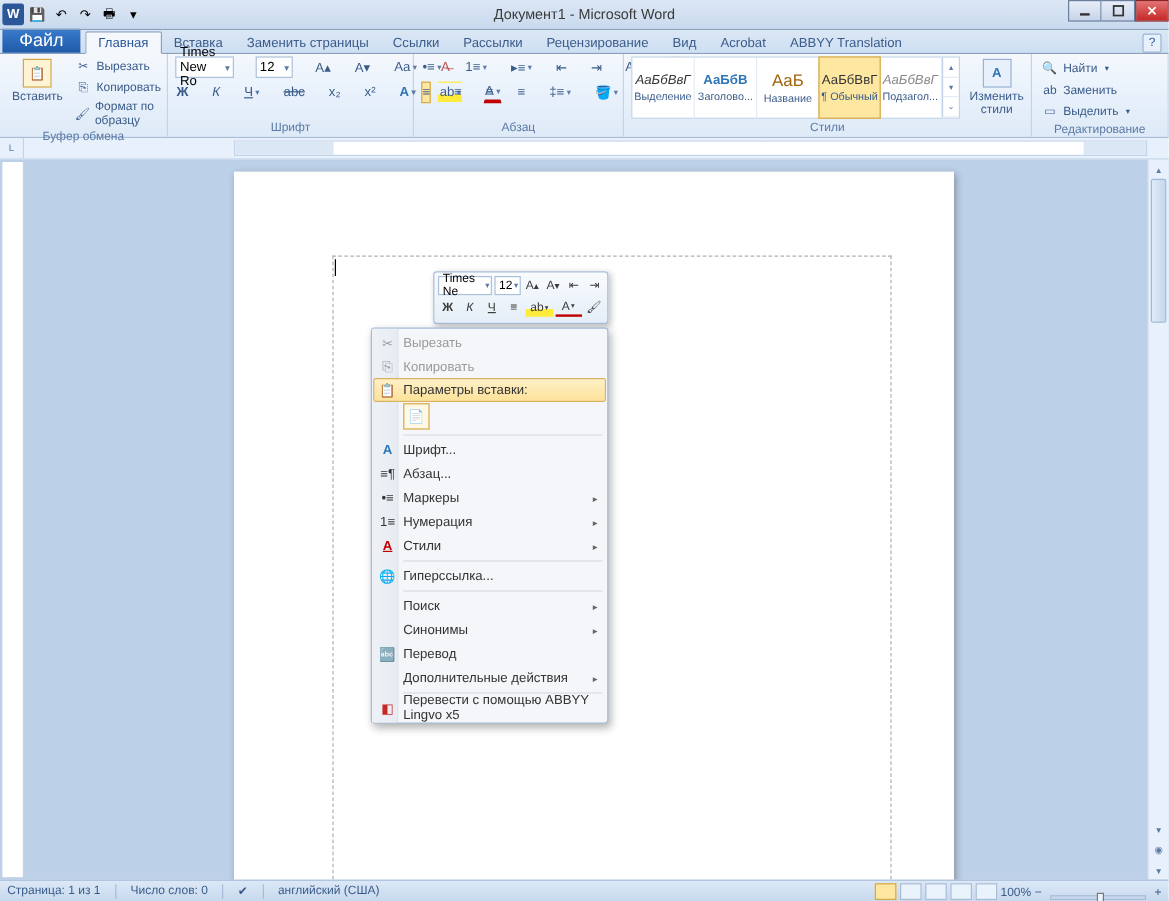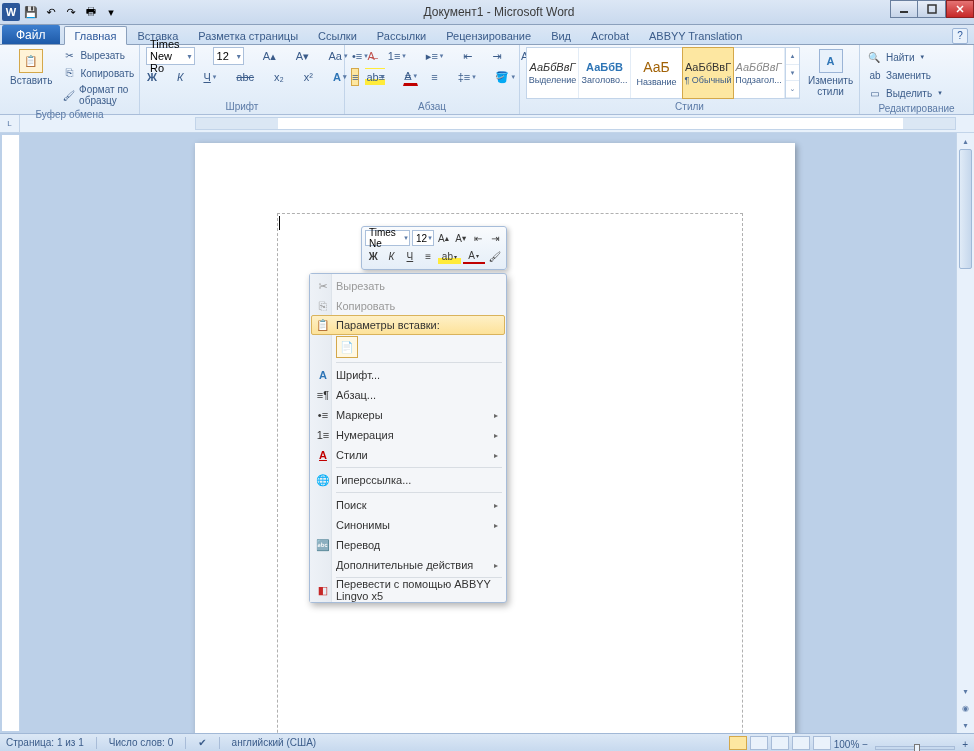--- a/index.html
+++ b/index.html
@@ -2,31 +2,31 @@
 <html><head>
 <meta charset="utf-8">
 <style>
 * { margin: 0; padding: 0; box-sizing: border-box; font-family: "Segoe UI", Tahoma, sans-serif; }
 body { width: 974px; height: 751px; background: #fff; overflow: hidden; position: relative; font-size: 11px; }
 
 
 .titlebar { height: 25px; background: linear-gradient(#dce7f5,#c9d9ee); display:flex; align-items:center; position:relative; border-bottom:1px solid #8ba0bc; }
 .qat { display:flex; align-items:center; gap:2px; padding-left:2px; }
 .qat-icon, .win-icon { width:18px; height:18px; display:flex; align-items:center; justify-content:center; font-size:11px; }
-.title-text { position:absolute; left:50%; transform:translateX(-50%); color:#3b3b3b; font-size:12px;margin-left:12px; }
+.title-text { position:absolute; left:50%; transform:translateX(-50%); color:#3b3b3b; font-size:12px; }
 .win-controls { position:absolute; right:0; top:0; display:flex; height:18px; }
 .win-btn { width:28px; height:18px; display:flex; align-items:center; justify-content:center; }
 .win-min{background:linear-gradient(#e8eef8,#c6d4e8);border:1px solid #6a7f9e;}
 .win-max{background:linear-gradient(#e8eef8,#c6d4e8);border:1px solid #6a7f9e;border-left:none;}
 .win-close{background:linear-gradient(#e57373,#c62828);border:1px solid #8d2020;}
 .word-icon{width:18px;height:18px;background:#2b579a;color:#fff;font-weight:bold;font-size:11px;display:flex;align-items:center;justify-content:center;border-radius:2px;}
 
 
 .tabs { height:20px; background:linear-gradient(#dce7f5,#cddff3); display:flex; align-items:flex-end; padding-left:0; border-bottom:1px solid #8ba0bc;}
-.file-tab { background:linear-gradient(#3d7fcf,#1e5aa8); color:#fff; padding:3px 14px 2px; font-size:12px; border-radius:2px 2px 0 0; margin-left:2px; margin-right:4px; }
+.file-tab { background:linear-gradient(#3d7fcf,#1e5aa8); color:#fff; padding:3px 14px 2px; font-size:15px; border-radius:2px 2px 0 0; margin-left:2px; margin-right:4px; }
 .tab { padding:3px 10px 2px; font-size:11px; color:#3b5c8a; cursor:default;}
 .tab.active { background:#f4f8fd; border:1px solid #8ba0bc; border-bottom:1px solid #f4f8fd; border-radius:2px 2px 0 0; margin-bottom:-1px; color:#2b579a;}
 .help-icon{margin-left:auto;margin-right:6px;color:#2b579a;width:16px;height:16px;border:1px solid #9bb4d6;border-radius:2px;text-align:center;font-size:10px;line-height:14px;background:#e8f1fb;}
 
 
 .ribbon { height:70px; background:linear-gradient(#f4f8fd,#e8f1fb 50%,#deeaf7); display:flex; border-bottom:1px solid #a9bdd9;}
 .group { border-right:1px solid #c2d4e9; display:flex; flex-direction:column; justify-content:space-between; padding:2px 6px 0; position:relative;}
 .group-label { font-size:10px; color:#5b7aa6; text-align:center; padding:2px 0; }
 .group-content{display:flex;align-items:flex-start;gap:4px;flex:1;}
 .big-btn{display:flex;flex-direction:column;align-items:center;gap:2px;padding:2px 4px;}
@@ -128,21 +128,21 @@
           <path d="M2 2L8 8M8 2L2 8" stroke="#fff" stroke-width="1.5"></path>
         </svg>
       </div>
   </div>
 </div>
 
 <div class="tabs">
   <div class="file-tab">Файл</div>
   <div class="tab active">Главная</div>
   <div class="tab">Вставка</div>
-  <div class="tab">Разметка страницы</div>
+  <div class="tab">Заменить страницы</div>
   <div class="tab">Ссылки</div>
   <div class="tab">Рассылки</div>
   <div class="tab">Рецензирование</div>
   <div class="tab">Вид</div>
   <div class="tab">Acrobat</div>
   <div class="tab">ABBYY Translation</div>
   <div class="help-icon">?</div>
 </div>
 
 <div class="ribbon">

